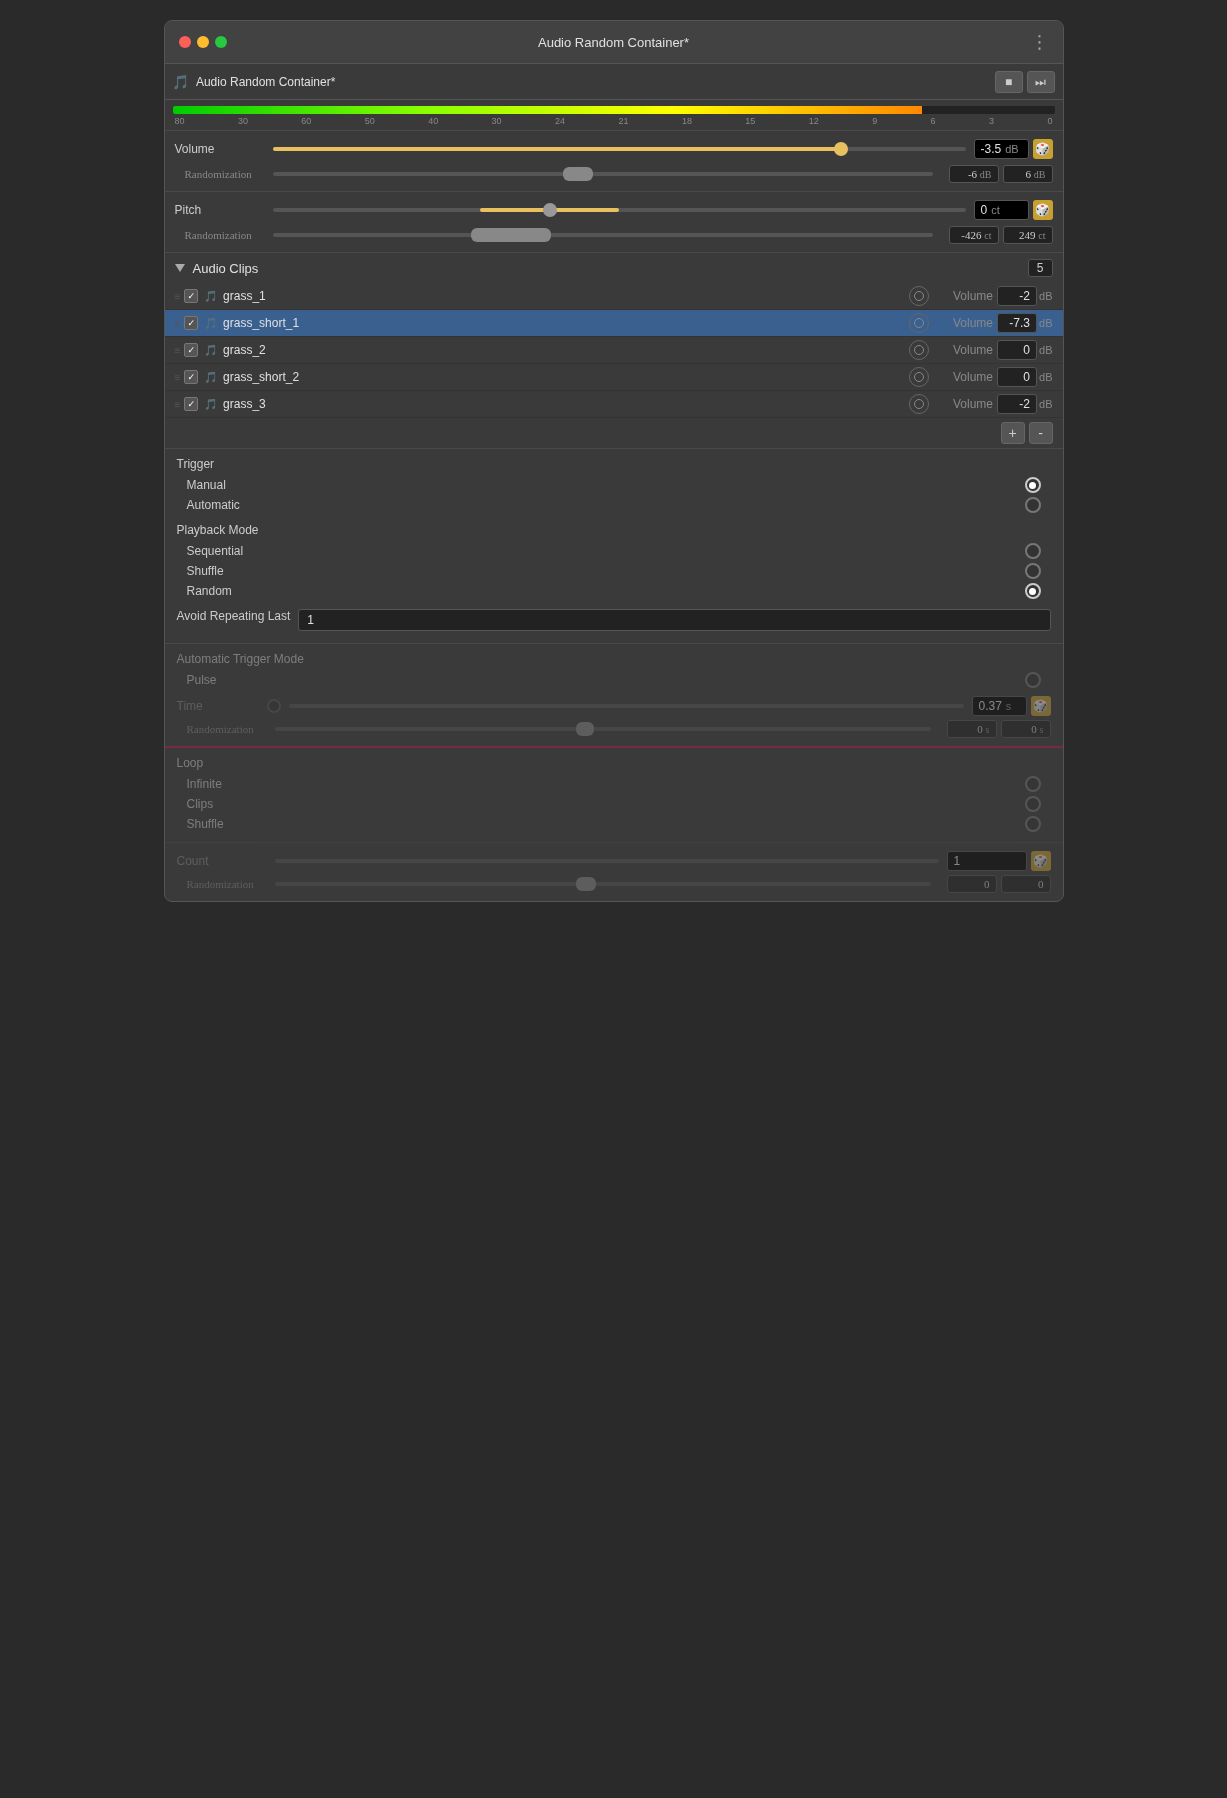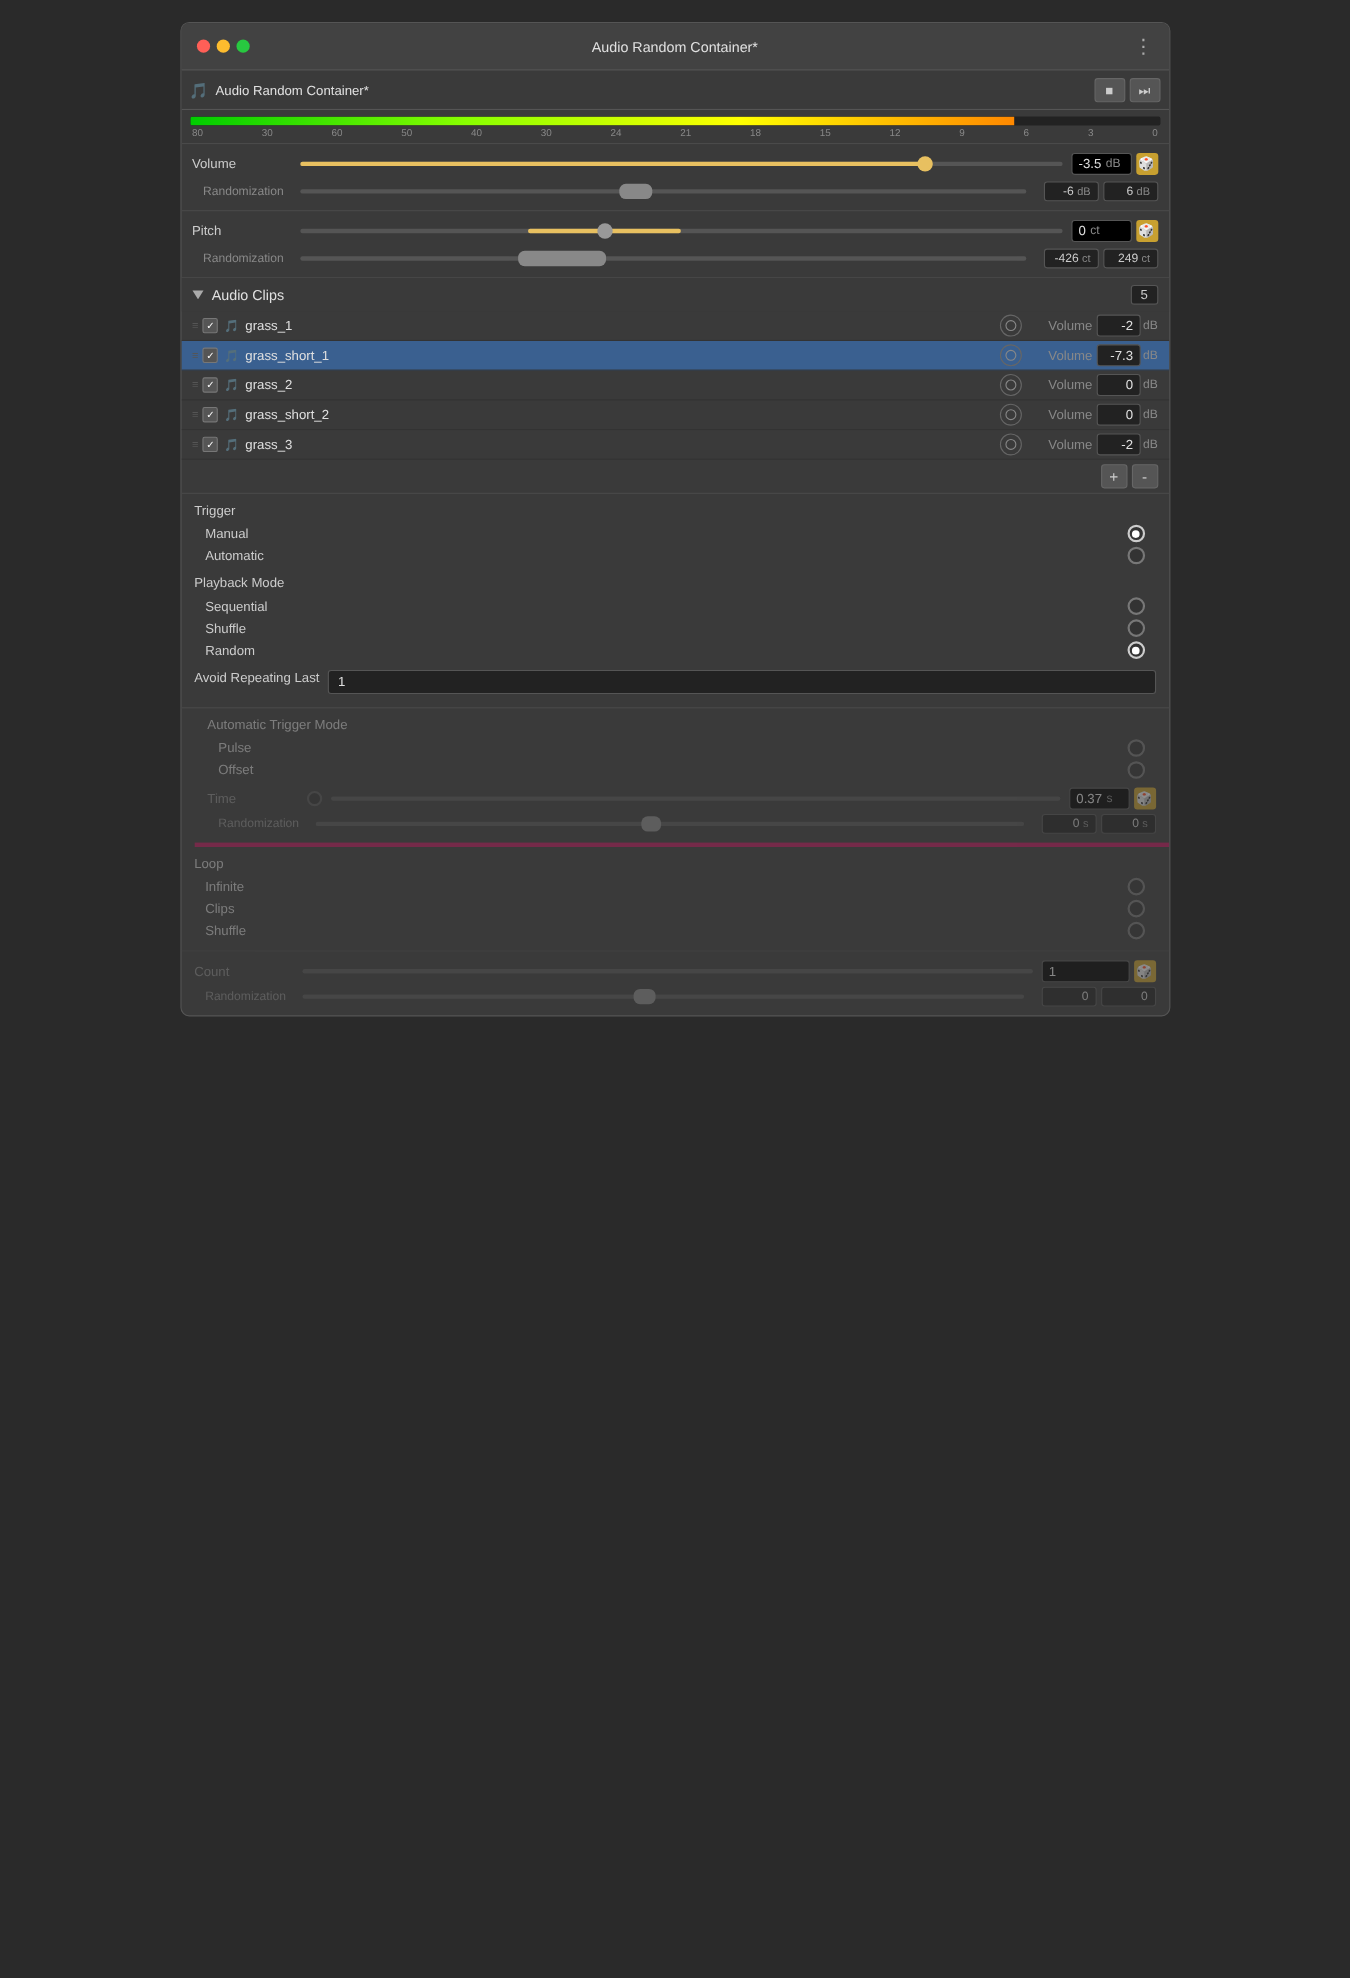--- a/index.html
+++ b/index.html
@@ -183,20 +183,21 @@
       cursor: pointer;
       flex-shrink: 0;
     }
     .randomize-icon-gold {
       background: #c8a030;
       color: #fff;
     }
     .rand-row {
       display: flex;
       align-items: center;
+      font-family: Liberation Serif, serif;
     }
     .rand-label {
       width: 90px;
       font-size: 11px;
       color: #888;
       flex-shrink: 0;
       padding-left: 10px;
     }
     .rand-boxes {
       display: flex;
@@ -435,22 +436,21 @@
       color: #e0e0e0;
       font-size: 12px;
       padding: 3px 8px;
     }
 
     
     .dimmed { opacity: 0.45; }
 
     .auto-section {
       padding: 8px 12px;
-      border-bottom: 4px solid #be185d;
-      margin-left: 12px;
+      border-bottom: 2px solid #be185d;
     }
     .time-param-row {
       display: flex;
       align-items: center;
       margin-bottom: 4px;
     }
     .time-label {
       width: 90px;
       font-size: 12px;
       color: #888;
@@ -758,24 +758,20 @@
       <input class="avoid-input" type="text" value="1" style="">
     </div>
   </div>
 
   <div class="auto-section dimmed">
     <div class="section-label">Automatic Trigger Mode</div>
     <div class="radio-row">
       <span class="radio-label">Pulse</span>
       <div class="radio-btn"></div>
     </div>
-    <div class="radio-row">
-      <span class="radio-label">Offset</span>
-      <div class="radio-btn"></div>
-    </div>
 
     <div class="time-param-row" style="margin-top:6px;">
       <span class="time-label">Time</span>
       <div class="time-radio-btn"></div>
       <div class="time-slider-track" style="flex:1;margin:0 8px;position:relative;">
       </div>
       <div class="param-value-box">
         <span>0.37</span>
         <span class="param-unit">s</span>
       </div>

